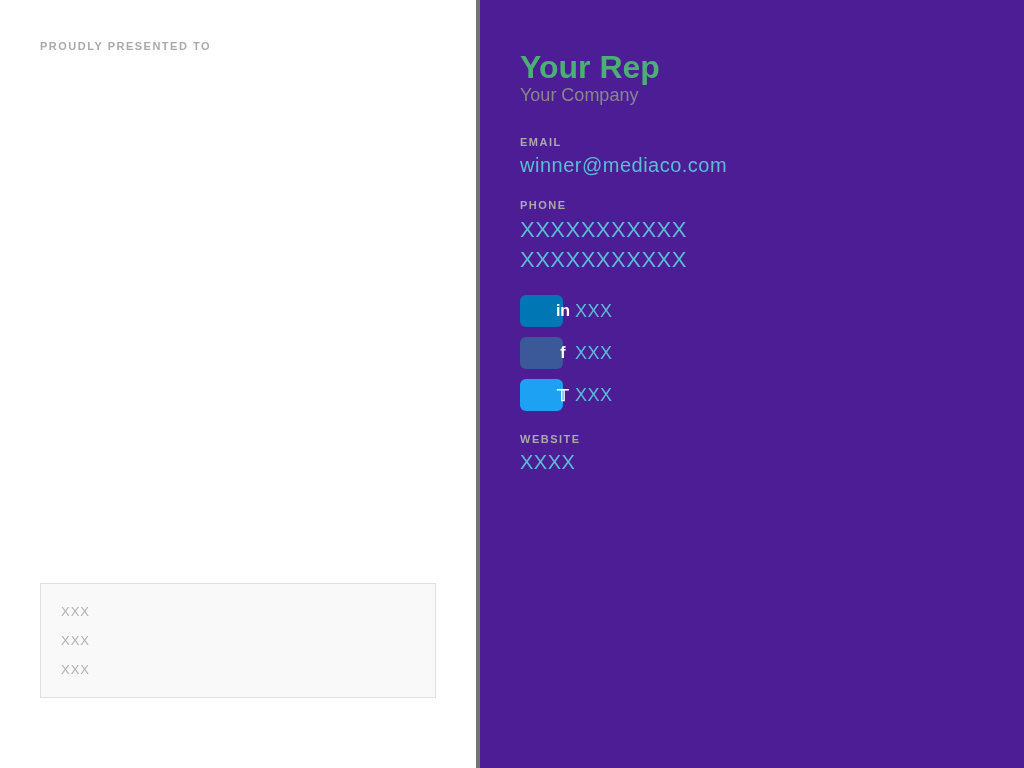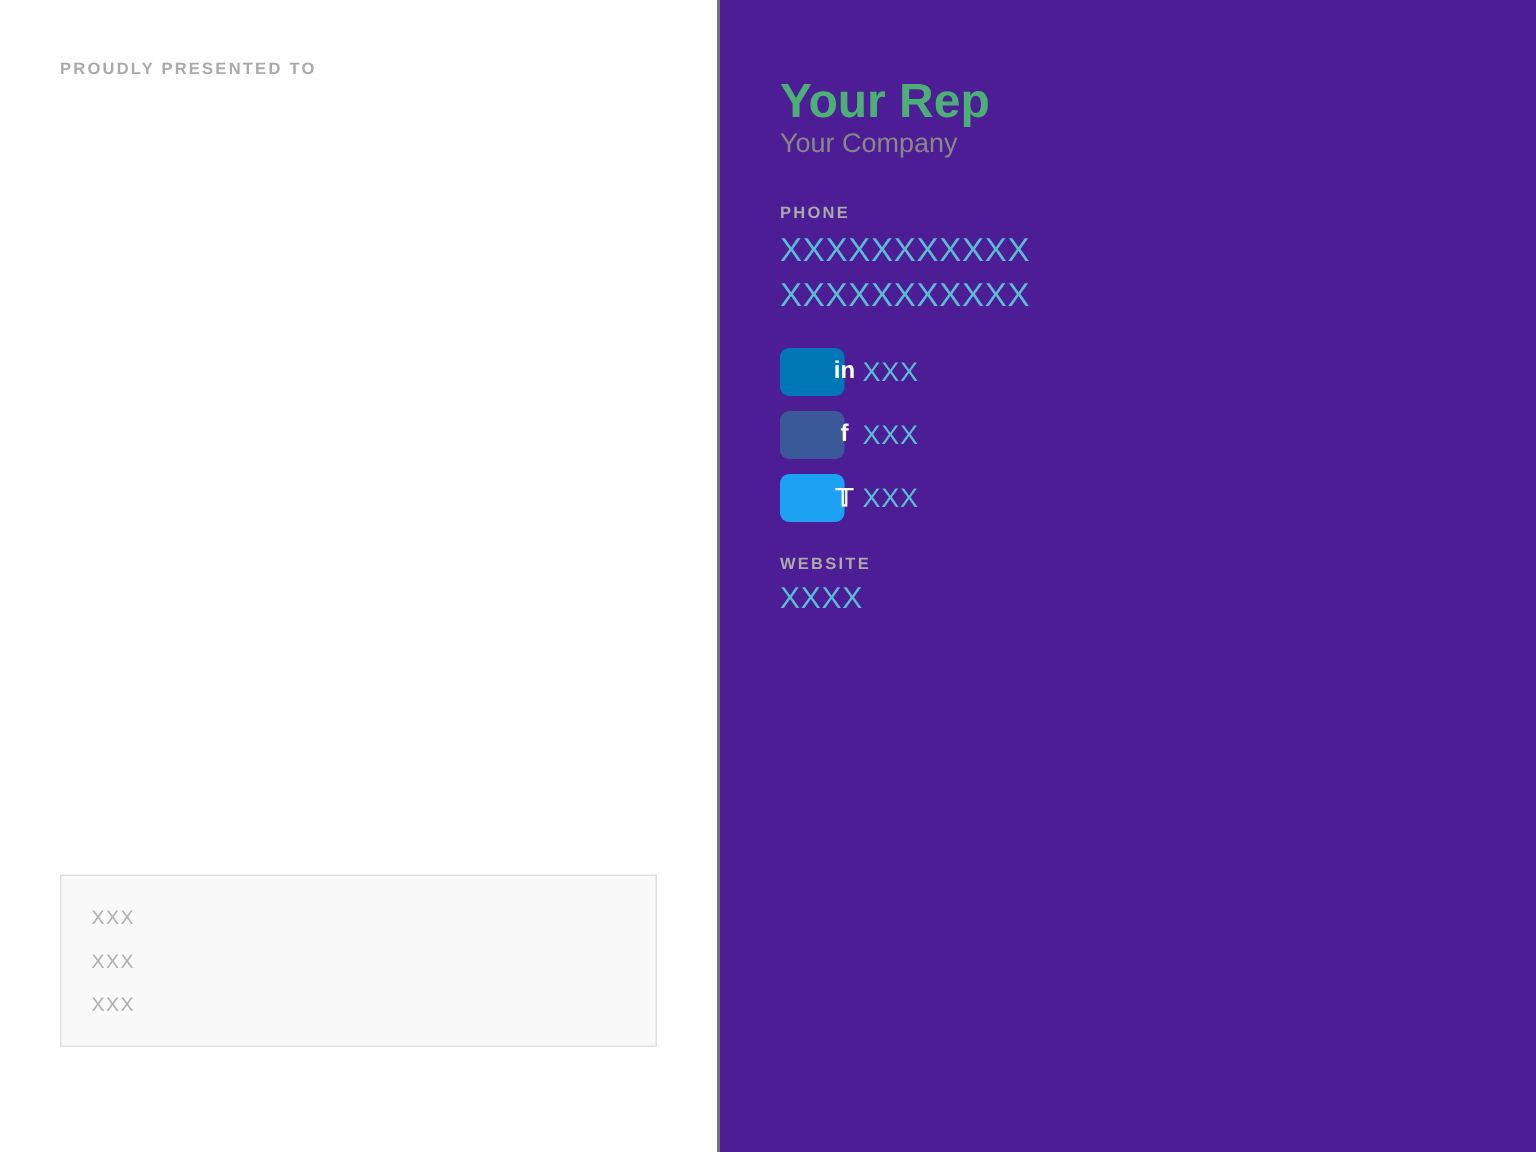--- a/index.html
+++ b/index.html
@@ -18,21 +18,21 @@
     }
 
     .left-panel {
       width: 480px;
       min-height: 768px;
       background: #ffffff;
       padding: 40px;
       display: flex;
       flex-direction: column;
       justify-content: flex-start;
-      border-right: 2px solid #737373;
+      border-right: 4px solid #737373;
     }
 
     .proudly-label {
       font-size: 11px;
       font-weight: 700;
       letter-spacing: 1.5px;
       color: #aaaaaa;
       text-transform: uppercase;
       margin-bottom: 20px;
     }
@@ -166,20 +166,24 @@
     <div class="box-item">XXX</div>
   </div>
 </div>
 
 <div class="right-panel">
 
   <div class="rep-name">Your Rep</div>
 
   <div class="company-name">Your Company</div>
 
+  <div class="section">
+    <div class="section-label">EMAIL</div>
+    <div class="section-value">winner@mediaco.com</div>
+  </div>
 
   <div class="section">
     <div class="section-label">PHONE</div>
     <span class="phone-value">XXXXXXXXXXX</span>
     <span class="phone-value">XXXXXXXXXXX</span>
   </div>
 
   <div class="section">
 
     <div class="social-row">

